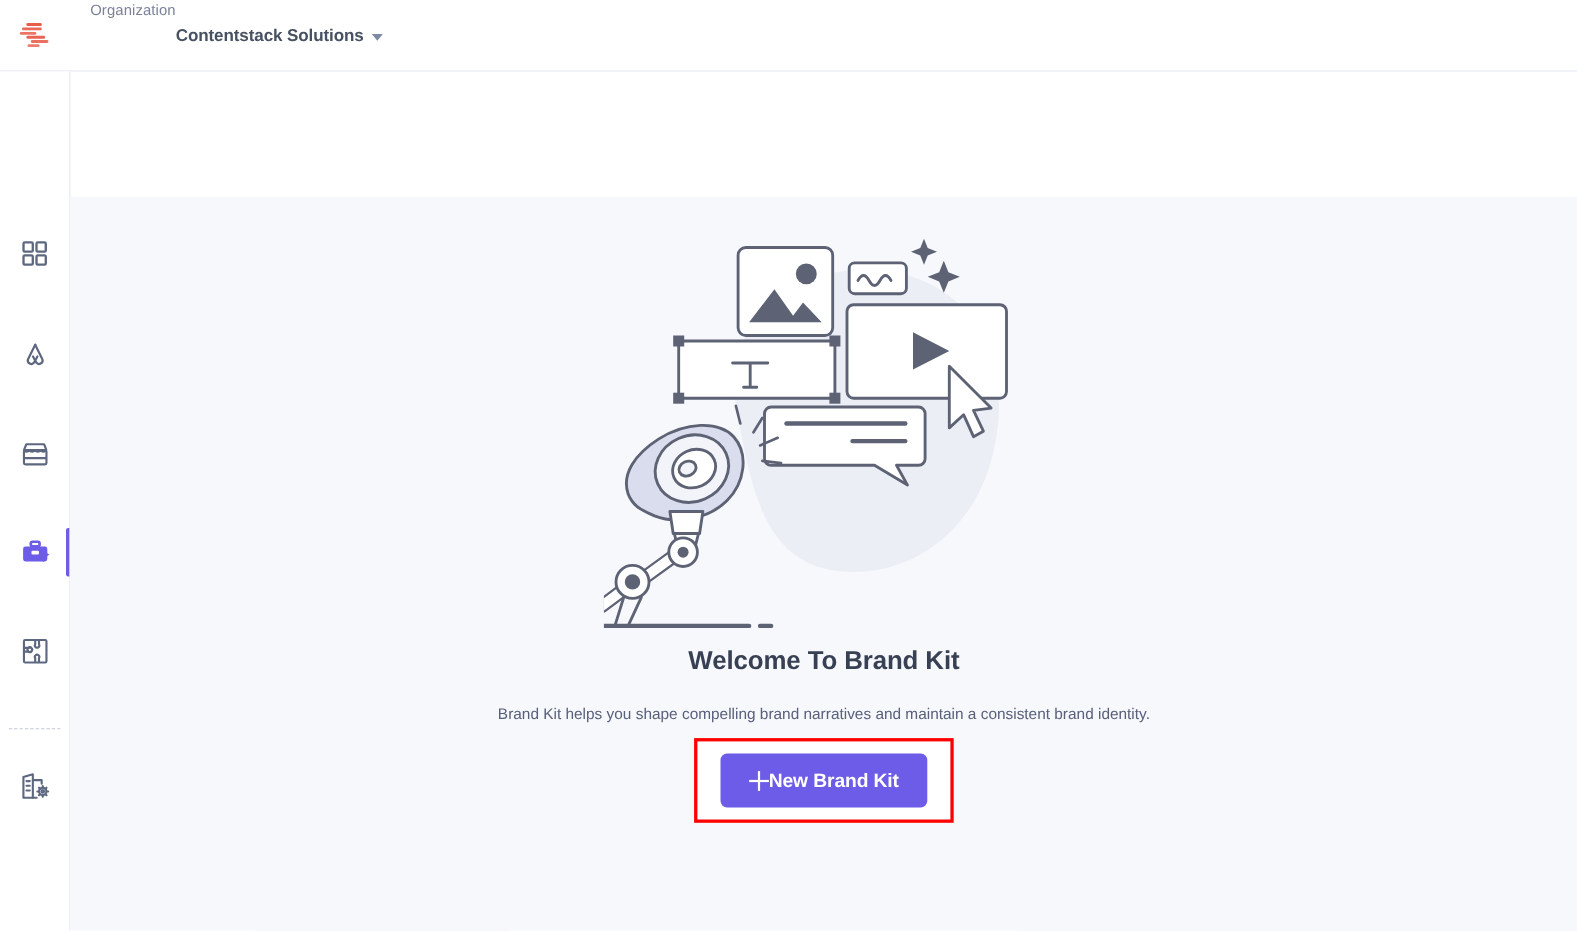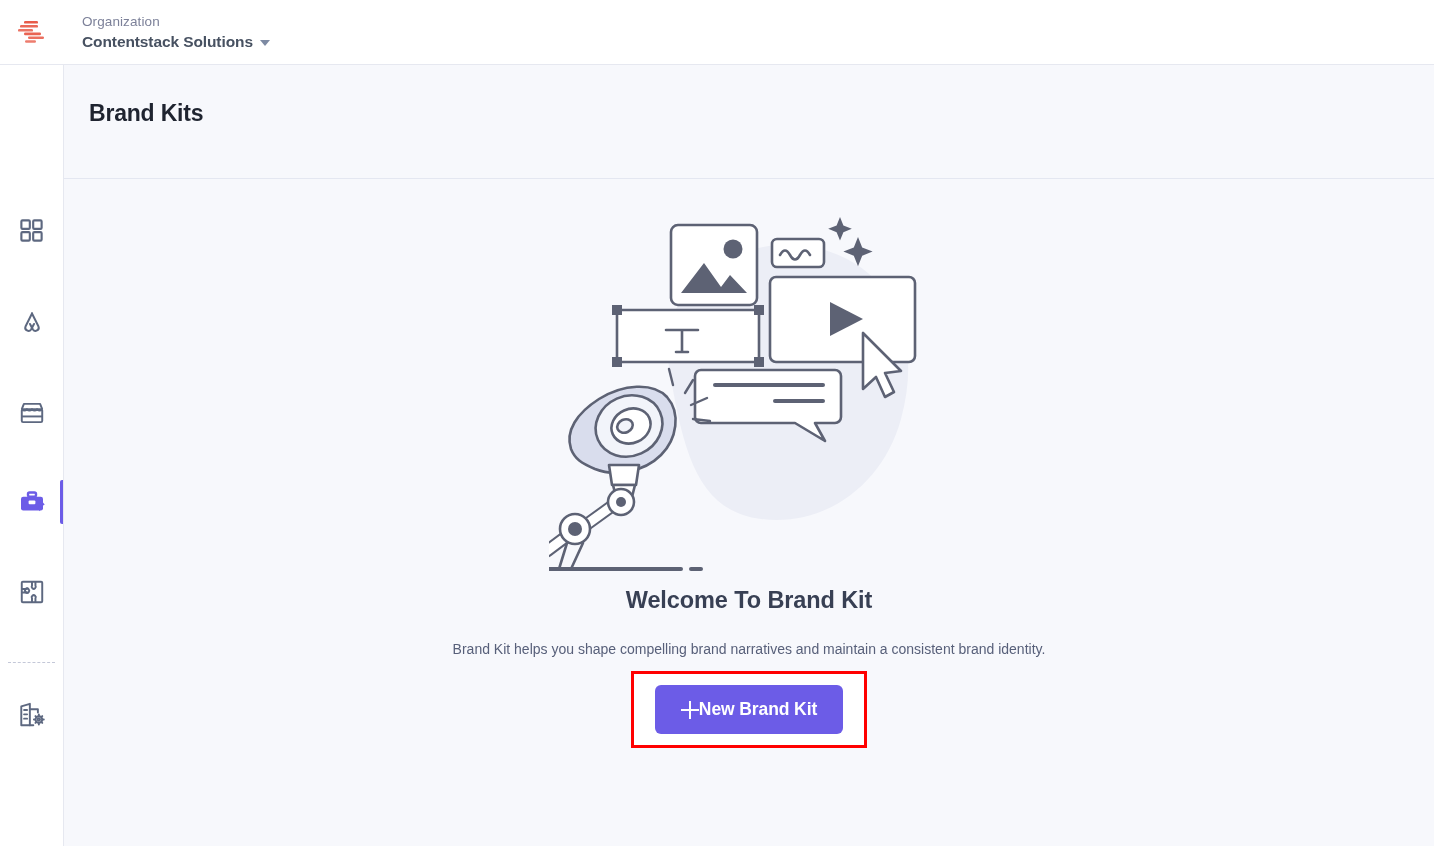--- a/index.html
+++ b/index.html
@@ -33,21 +33,20 @@
   .brand-logo {
     width: 64px;
     height: 65px;
     display: flex;
     align-items: center;
     justify-content: center;
     flex: 0 0 64px;
   }
   .org-block {
     display: flex;
-    flex-direction: column;
     justify-content: center;
     padding-left: 18px;
     height: 65px;
   }
   .org-label {
     font-size: 13.5px;
     color: #7c8199;
     line-height: 19px;
     letter-spacing: .1px;
   }
@@ -321,23 +320,20 @@
           <path d="M12 23.5 h3.2"></path>
           <circle cx="20.4" cy="18.2" r="3.1"></circle>
           <circle cx="20.4" cy="18.2" r="1.1"></circle>
           <path d="M20.4 13.6 v1.2 M20.4 21.6 v1.2 M15.8 18.2 h1.2 M23.8 18.2 h1.2
                    M17.2 15 l.85 .85 M22.75 20.55 l.85 .85 M23.6 15 l-.85 .85 M18.05 20.55 l-.85 .85"></path>
         </svg>
       </span>
     </div>
   </div>
 
-  <div class="page-header">
-    <div class="page-title">Brand Kits</div>
-  </div>
 
   <div class="main">
     <div class="empty-state">
 
       <div class="illustration">
         <svg width="400" height="380" viewBox="0 0 400 380" fill="none">
 
           <path d="M120 160 C105 72 200 22 272 42 C352 64 372 140 352 212
                    C334 278 276 320 212 312 C148 304 134 244 120 160 Z" fill="#eceef6"></path>
 

